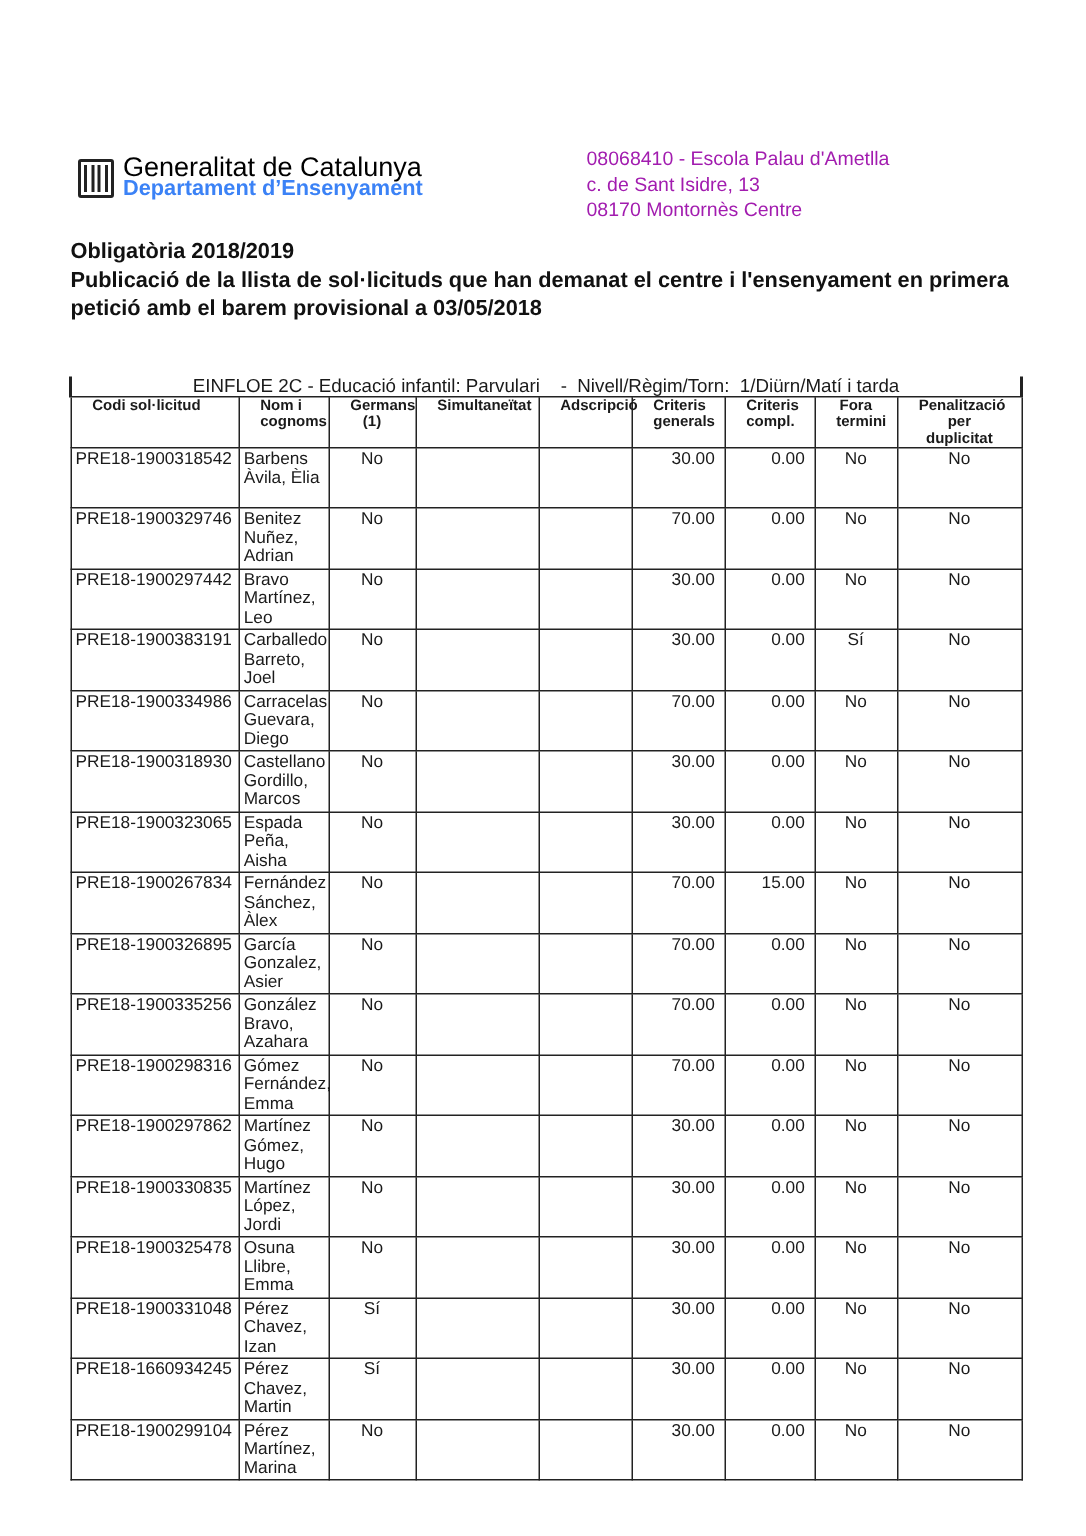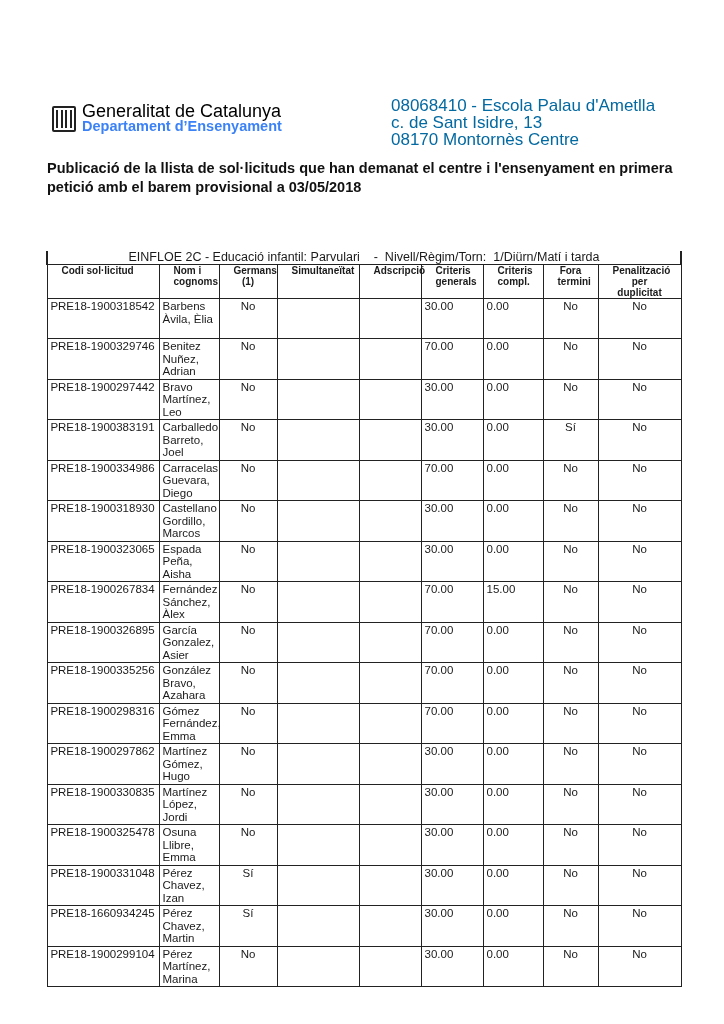--- a/index.html
+++ b/index.html
@@ -8,37 +8,37 @@
 
   .logo-block { position: absolute; left: 52px; top: 104px; display: flex; align-items: center; }
   .logo-icon { width: 24px; height: 26px; border: 2px solid #222; box-sizing: border-box;
                border-radius: 2px; display: flex; justify-content: space-around; align-items: stretch;
                padding: 2px 1px; margin-right: 6px; }
   .logo-icon span { width: 2px; background: #222; }
   .logo-text { line-height: 15px; }
   .logo-line1 { font-size: 18px; color: #000000; }
   .logo-line2 { font-size: 14.5px; font-weight: bold; color: #3b82f6; }
 
-  .address-block { position: absolute; left: 391px; top: 97px; font-size: 17px; line-height: 17px; color: #0369a1; }
+  .address-block { position: absolute; left: 391px; top: 97px; font-size: 13px; line-height: 17px; color: #a21caf; }
 
   .title-block { position: absolute; left: 47px; top: 159px; font-size: 14.5px; font-weight: bold; line-height: 19px; color: #111; }
 
   .table-frame { position: absolute; left: 46px; top: 251px; width: 634px; }
 
   table { border-collapse: collapse; width: 634px; table-layout: fixed; font-size: 11.5px; }
   th, td { border: 1.5px solid #222; padding: 1px 3px; vertical-align: top; }
   .caption-row th { border-top: none; border-left: 2px solid #222; border-right: 2px solid #222;
                     font-size: 12.5px; font-weight: normal; text-align: center; padding: 0 0 1px 0; height: 12px; line-height: 12px; }
   .head-row th { font-size: 10px; font-weight: bold; line-height: 11px; text-align: center; padding: 0 14px; height: 22px; }
   .head-row th.left { text-align: left; }
   td { line-height: 12.5px; height: 37px; }
   td.code { text-align: center; padding-left: 2px; }
   td.name { text-align: left; padding-left: 3px; }
   td.center { text-align: center; }
-  td.num { padding-right: 6px; }
+  td.num { text-align: right; padding-right: 6px; }
 </style>
 </head>
 <body>
 
 <div class="logo-block">
   <div class="logo-icon">
     <span></span>
       <span></span>
       <span></span>
       <span></span>
@@ -49,20 +49,21 @@
   </div>
 </div>
 
 <div class="address-block">
   <div>08068410 - Escola Palau d'Ametlla</div>
   <div>c. de Sant Isidre, 13</div>
   <div>08170 Montornès Centre</div>
 </div>
 
 <div class="title-block">
+  <div>Obligatòria 2018/2019</div>
   <div>Publicació de la llista de sol·licituds que han demanat el centre i l'ensenyament en primera</div>
   <div>petició amb el barem provisional a 03/05/2018</div>
 </div>
 
 <div class="table-frame">
   <table>
     <colgroup>
       <col style="width:112px">
         <col style="width:60px">
         <col style="width:58px">

